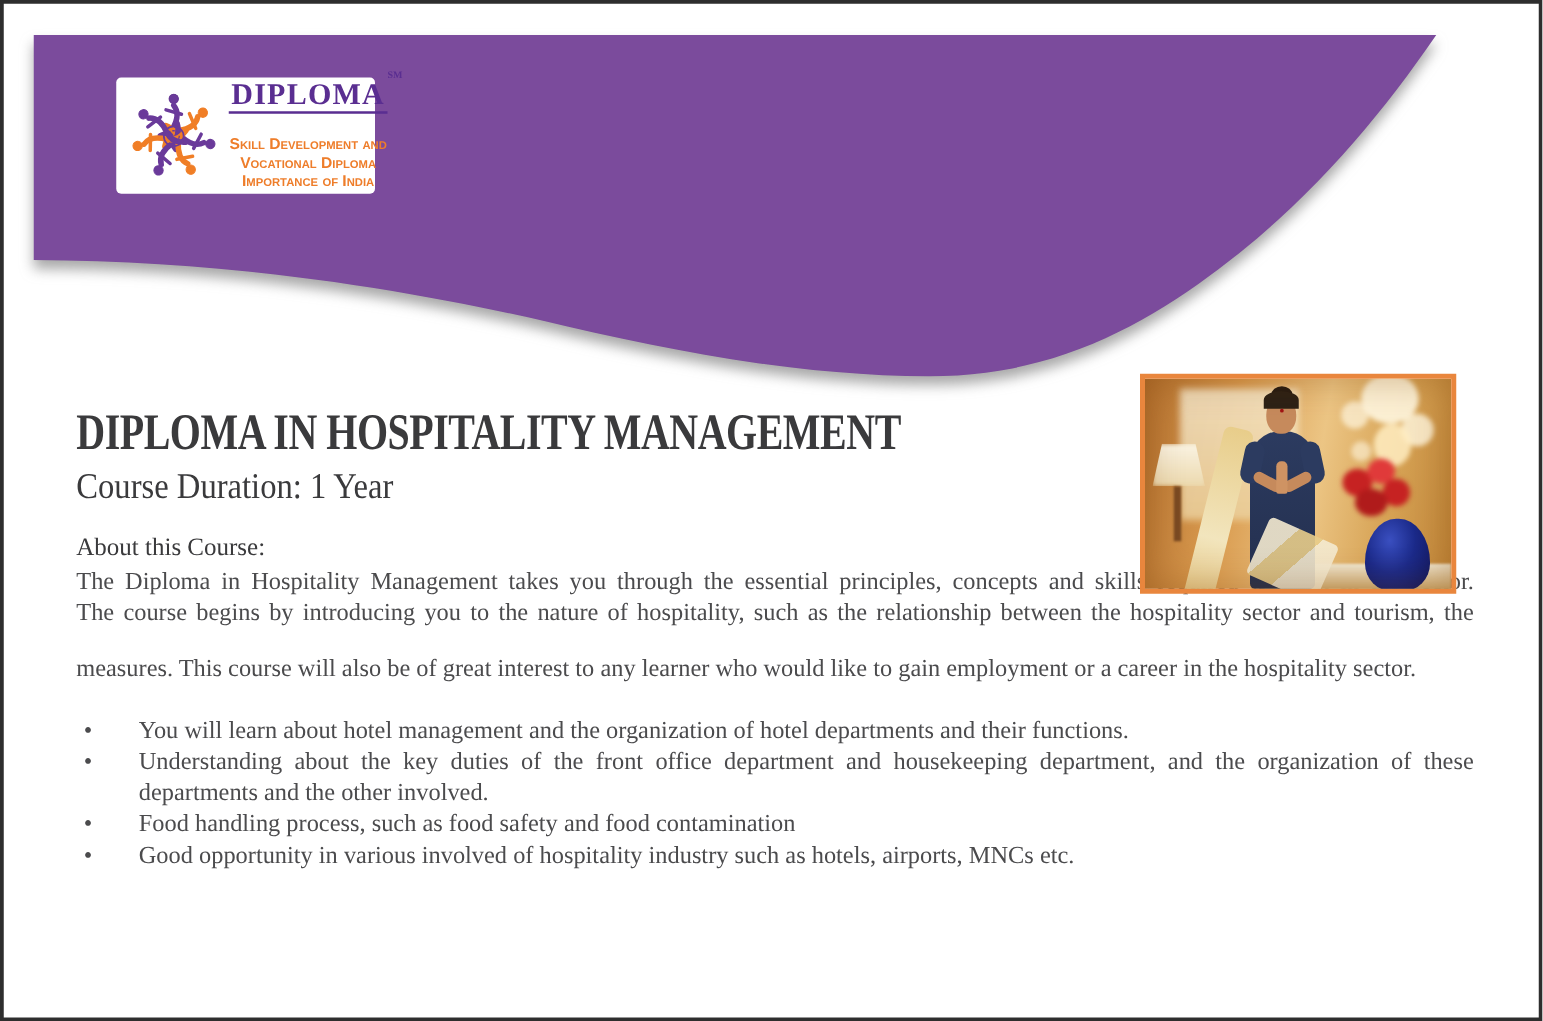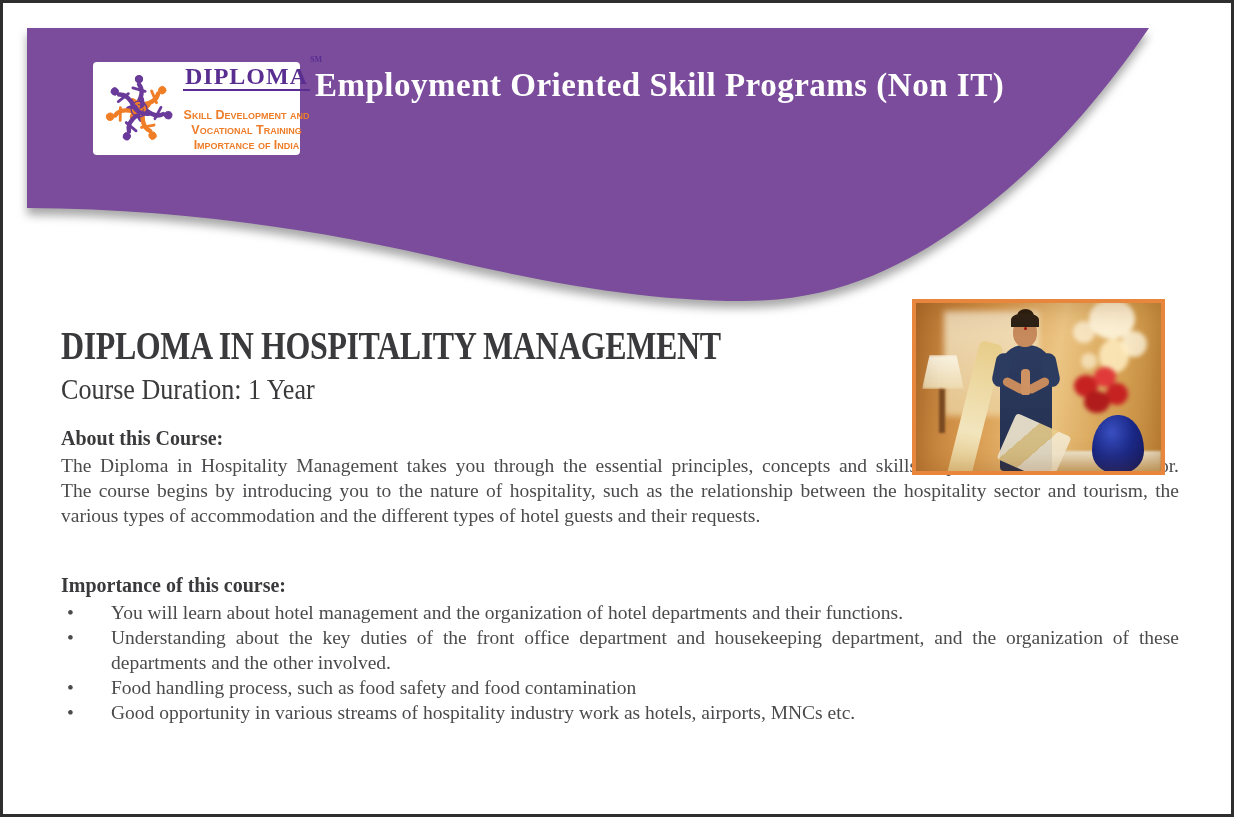--- a/index.html
+++ b/index.html
@@ -49,21 +49,21 @@
   .main-subtitle{
     position:absolute;left:58px;top:370px;z-index:2;
     font-size:29px;font-weight:normal;color:#3a3a3c;
     transform:scaleX(0.9);transform-origin:left center;white-space:nowrap;
   }
   
   .body-col{
     position:absolute;left:58px;top:422px;width:1118px;z-index:2;
     color:#4b4b4d;font-size:19.5px;line-height:25px;
   }
-  .sec-heading{font-size:20px;font-weight:bold;color:#3a3a3c;line-height:26px;margin:0 0 2px 0;}
+  .sec-heading{font-size:20px;font-weight:normal;color:#3a3a3c;line-height:26px;margin:0 0 2px 0;}
   .jline{text-align:justify;text-align-last:justify;white-space:normal;}
   .lline{text-align:left;}
   .spacer20{height:20px;}
   .spacer24{height:24px;}
   .bullet-row{display:flex;align-items:flex-start;}
   .bullet-dot{flex:0 0 50px;padding-left:6px;box-sizing:border-box;line-height:25px;}
   .bullet-text{flex:1;line-height:25px;}
   
   .photo{
     position:absolute;left:909px;top:296px;width:245px;height:168px;z-index:4;
@@ -136,57 +136,55 @@
       <use href="#fig" transform="rotate(306)" fill="#6a3a9a" stroke="#6a3a9a"></use>
       <circle cx="0" cy="0" r="9" fill="none" stroke="#6a3a9a" stroke-width="1.6"></circle>
       <circle cx="0" cy="0" r="5" fill="none" stroke="#6a3a9a" stroke-width="1.2" stroke-dasharray="2.5 1.8"></circle>
     </svg>
     <div class="logo-text">
       <span class="logo-acronym">
         <span>DIPLOMA</span><span class="logo-sm">SM</span>
       </span>
       <div class="logo-lines">
         <div>Skill Development and</div>
-        <div>Vocational Training</div>
+        <div>Vocational Diploma</div>
         <div>Importance of India</div>
       </div>
     </div>
   </div>
 
-  <div class="header-title">Employment Oriented Skill Programs (Non IT)</div>
 
   <div class="main-title">DIPLOMA IN HOSPITALITY MANAGEMENT</div>
   <div class="main-subtitle">Course Duration: 1 Year</div>
 
   <div class="body-col">
     <div class="sec-heading">About this Course:</div>
     <div class="jline">The Diploma in Hospitality Management takes you through the essential principles, concepts and skills required to work in the sector.</div>
     <div class="jline">The course begins by introducing you to the nature of hospitality, such as the relationship between the hospitality sector and tourism, the</div>
-    <div class="lline">various types of accommodation and the different types of hotel guests and their requests.</div>
     <div class="spacer20"></div>
+    <div class="lline">measures. This course will also be of great interest to any learner who would like to gain employment or a career in the hospitality sector.</div>
     <div class="spacer24"></div>
-    <div class="sec-heading">Importance of this course:</div>
     <div class="bullet-row">
       <span class="bullet-dot">•</span>
       <div class="bullet-text lline">You will learn about hotel management and the organization of hotel departments and their functions.</div>
     </div>
     <div class="bullet-row">
       <span class="bullet-dot">•</span>
       <div class="bullet-text">
         <div class="jline">Understanding about the key duties of the front office department and housekeeping department, and the organization of these</div>
         <div class="lline">departments and the other involved.</div>
       </div>
     </div>
     <div class="bullet-row">
       <span class="bullet-dot">•</span>
       <div class="bullet-text lline">Food handling process, such as food safety and food contamination</div>
     </div>
     <div class="bullet-row">
       <span class="bullet-dot">•</span>
-      <div class="bullet-text lline">Good opportunity in various streams of  hospitality industry work as hotels, airports, MNCs etc.</div>
+      <div class="bullet-text lline">Good opportunity in various involved of  hospitality industry such as hotels, airports, MNCs etc.</div>
     </div>
   </div>
 
   <div class="photo" role="img">
     <div class="ph-wallpanel"></div>
     <div class="ph-chandelier">
       <div class="c" style="left:30px;top:8px;width:46px;height:40px;opacity:.9;"></div>
       <div class="c" style="left:14px;top:30px;width:22px;height:22px;opacity:.7;"></div>
       <div class="c" style="left:62px;top:40px;width:26px;height:26px;opacity:.8;"></div>
       <div class="c" style="left:40px;top:48px;width:30px;height:34px;opacity:.85;background:#ffedc2;"></div>

